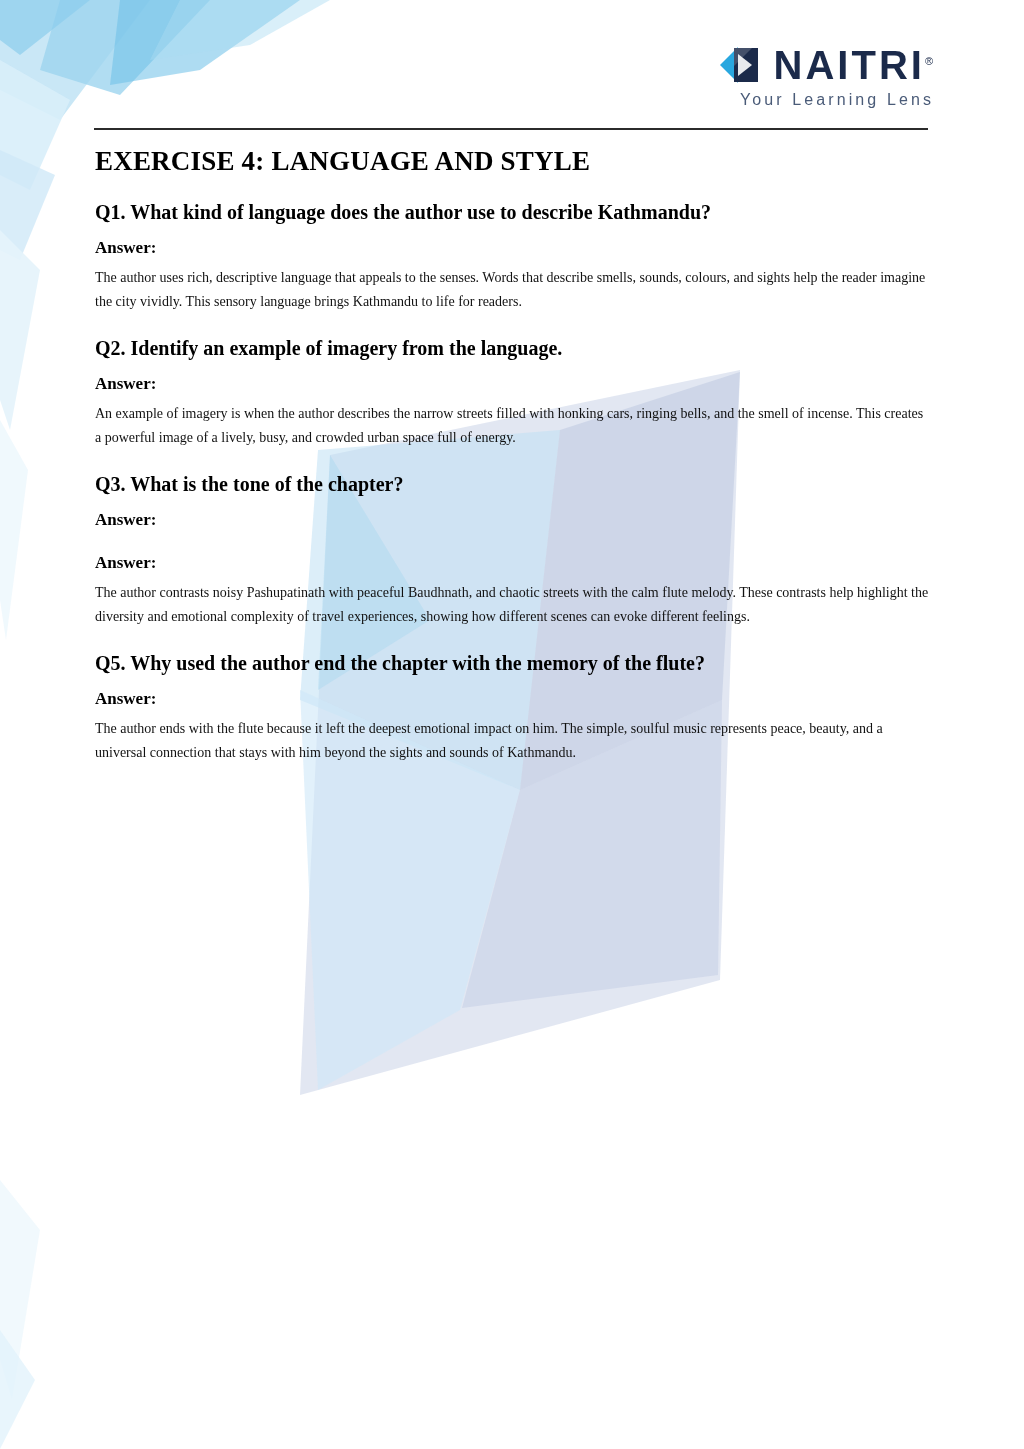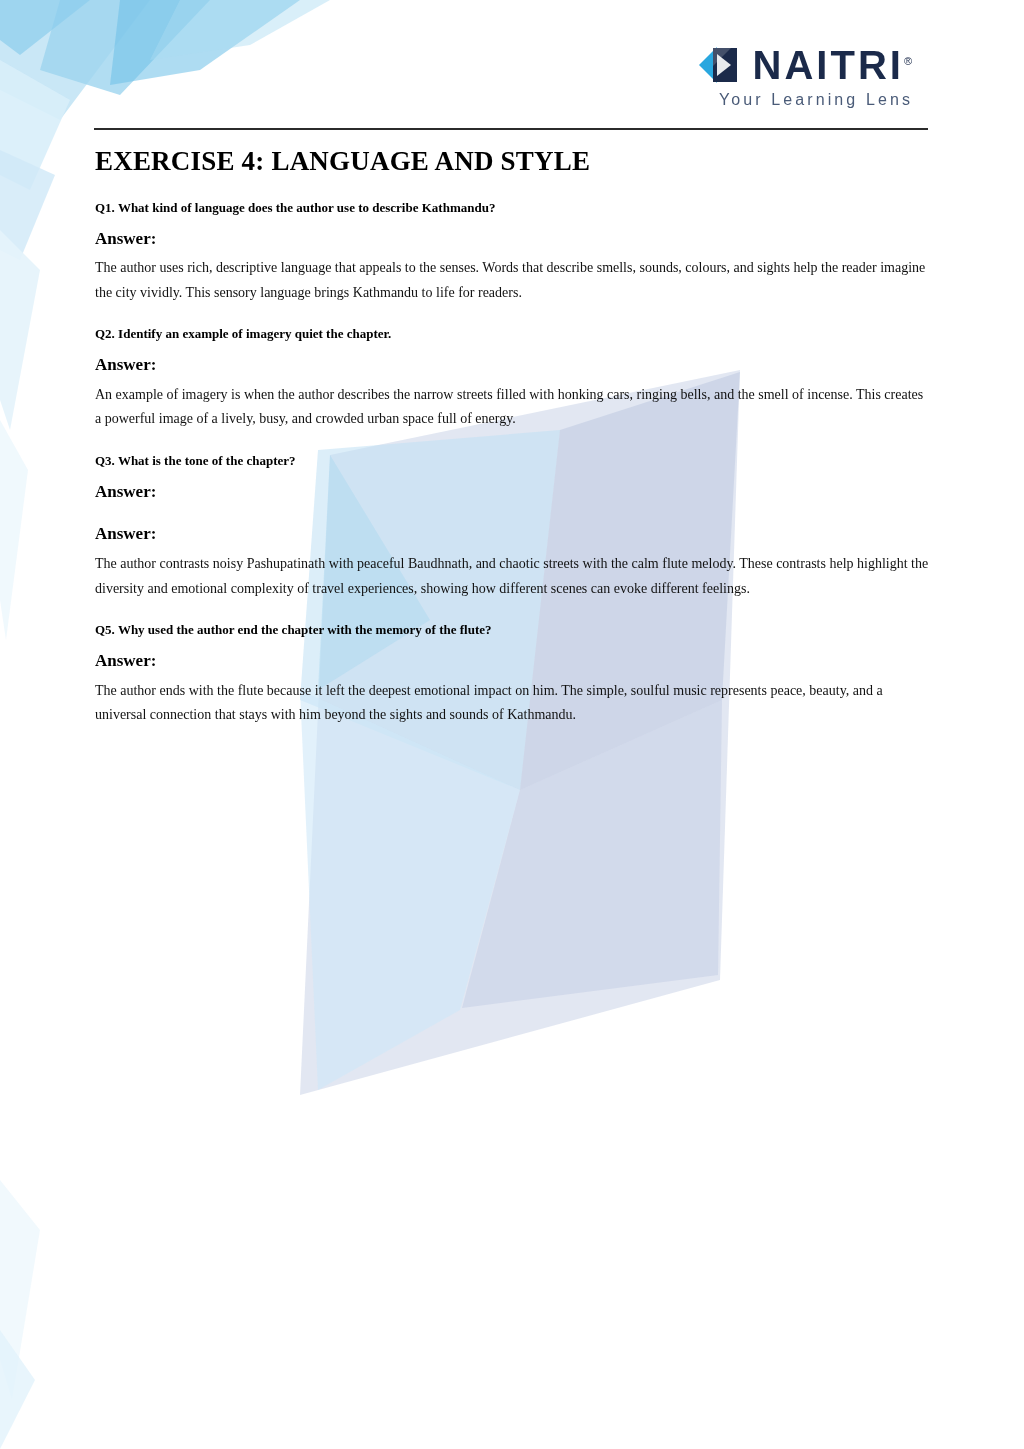--- a/index.html
+++ b/index.html
@@ -31,21 +31,21 @@
   
   .page {
     position: absolute;
     inset: 0;
   }
 
   
   .logo-block {
     position: absolute;
     top: 42px;
-    right: 109px;
+    right: 88px;
     width: 260px;
     height: 66px;
   }
   .logo-row {
     display: flex;
     align-items: center;
     justify-content: flex-end;
     gap: 10px;
   }
   .logo-mark {
@@ -100,21 +100,21 @@
     font-size: 27px;
     font-weight: 700;
     color: #000;
     margin: 0 0 22px 0;
     letter-spacing: 0.2px;
   }
   .qa-block {
     margin-bottom: 20px;
   }
   .q-line {
-    font-size: 13px;
+    font-size: 20px;
     font-weight: 700;
     color: #000;
     margin: 0 0 11px 0;
     line-height: 1.35;
   }
   .a-label {
     font-size: 17px;
     font-weight: 700;
     color: #000;
     margin: 0 0 6px 0;
@@ -182,21 +182,21 @@
   <div class="content">
     <h1 class="doc-title">EXERCISE 4: LANGUAGE AND STYLE</h1>
 
     <div class="qa-block">
       <p class="q-line">Q1. What kind of language does the author use to describe Kathmandu?</p>
       <p class="a-label">Answer:</p>
       <p class="a-text">The author uses rich, descriptive language that appeals to the senses. Words that describe smells, sounds, colours, and sights help the reader imagine the city vividly. This sensory language brings Kathmandu to life for readers.</p>
     </div>
 
     <div class="qa-block">
-      <p class="q-line">Q2. Identify an example of imagery quiet the chapter.</p>
+      <p class="q-line">Q2. Identify an example of imagery from the language.</p>
       <p class="a-label">Answer:</p>
       <p class="a-text">An example of imagery is when the author describes the narrow streets filled with honking cars, ringing bells, and the smell of incense. This creates a powerful image of a lively, busy, and crowded urban space full of energy.</p>
     </div>
 
     <div class="qa-block">
       <p class="q-line">Q3. What is the tone of the chapter?</p>
       <p class="a-label">Answer:</p>
     </div>
 
     <div class="qa-block">

